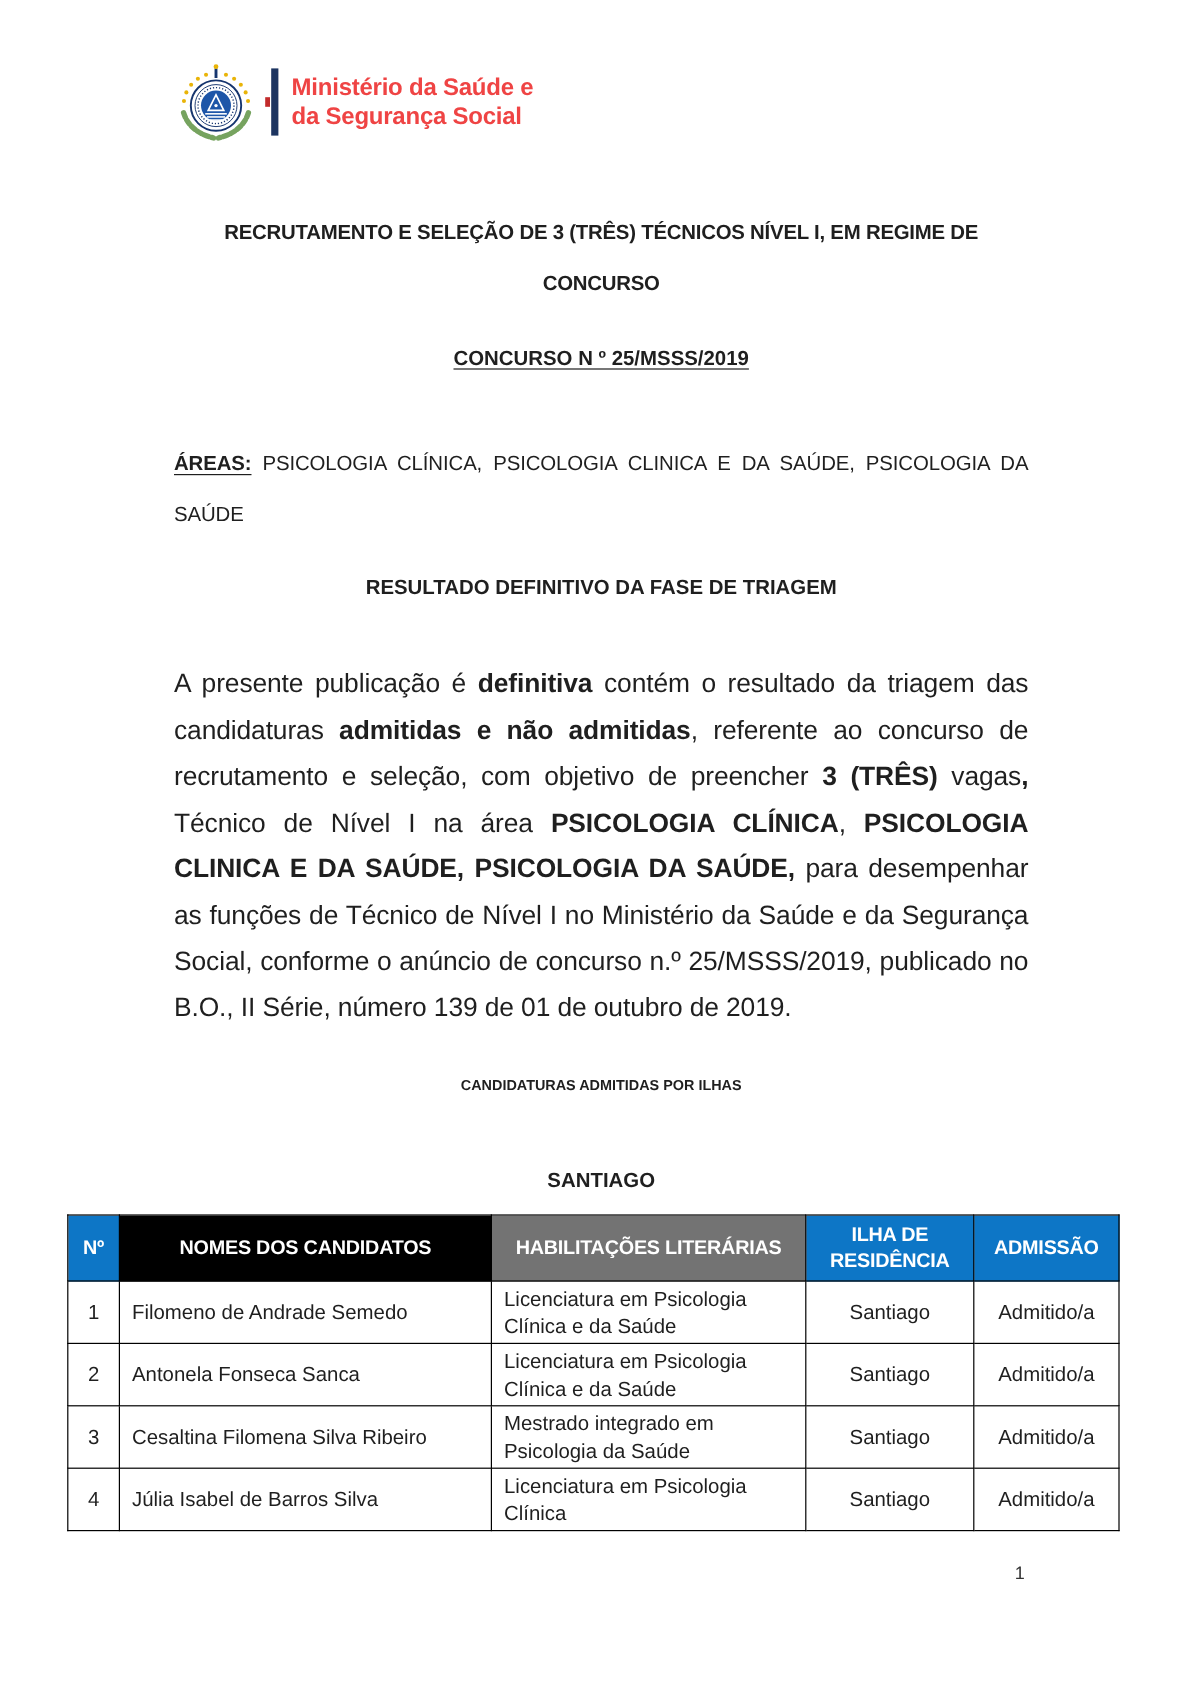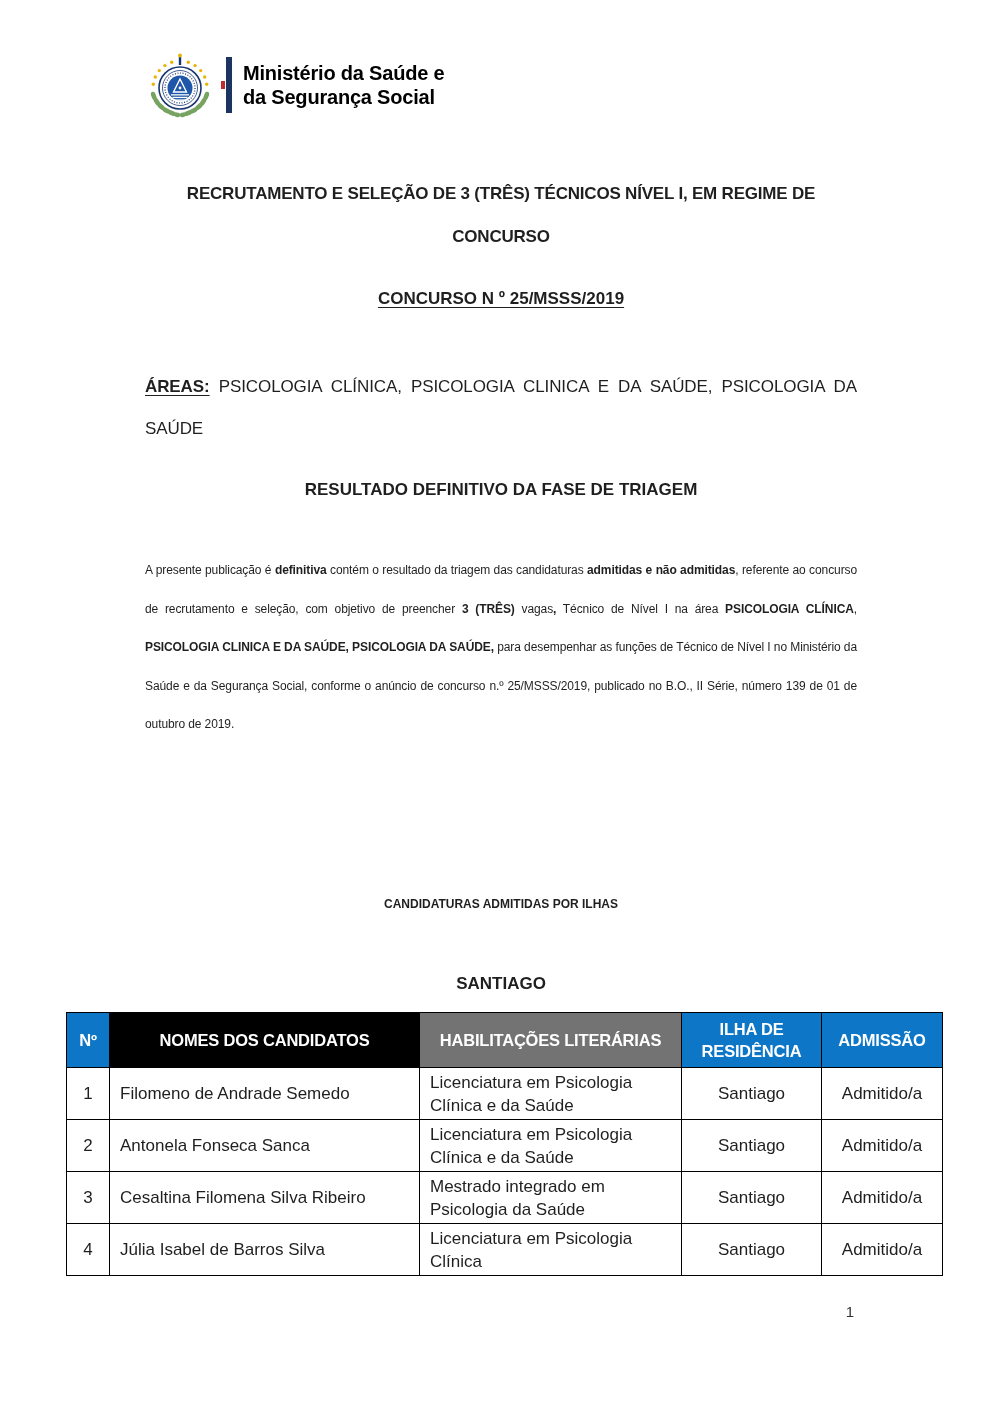--- a/index.html
+++ b/index.html
@@ -38,21 +38,21 @@
     top: 24px;
     width: 4px;
     height: 8px;
     background: #c22b2b;
   }
   .ministry-name {
     margin-left: 11px;
     font-weight: 700;
     font-size: 20px;
     line-height: 24.5px;
-    color: #000000;
+    color: #ef4444;
     letter-spacing: -0.2px;
   }
 
   
   .content-block {
     position: absolute;
     left: 145px;
     width: 712px;
   }
   .doc-title {
@@ -84,21 +84,21 @@
   }
   .result-heading {
     top: 480px;
     text-align: center;
     font-weight: 700;
     font-size: 17px;
   }
   .intro {
     top: 551px;
     text-align: justify;
-    font-size: 12px;
+    font-size: 22px;
     line-height: 38.5px;
     letter-spacing: -0.1px;
   }
   .intro b { font-weight: 700; }
   .candidaturas-heading {
     top: 897px;
     text-align: center;
     font-weight: 700;
     font-size: 12px;
   }
@@ -106,21 +106,21 @@
     top: 974px;
     text-align: center;
     font-weight: 700;
     font-size: 17px;
   }
 
   
   .table-wrap {
     position: absolute;
     top: 1012px;
-    left: 66px;
+    left: 56px;
     width: 876px;
   }
   table {
     width: 100%;
     border-collapse: collapse;
     table-layout: fixed;
     font-size: 17px;
     color: #1f1f1f;
   }
   th, td { border: 1px solid #000; vertical-align: middle; }

